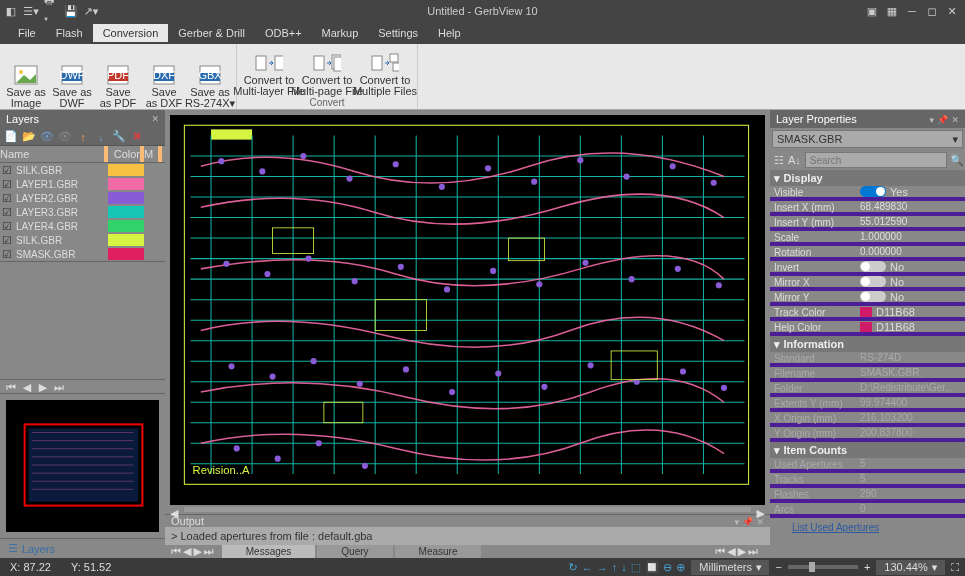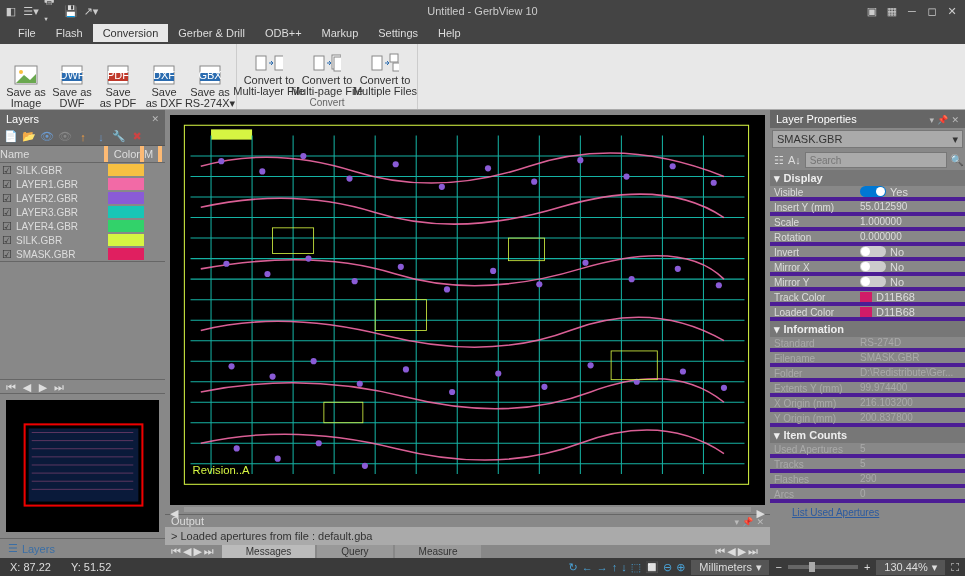--- a/index.html
+++ b/index.html
@@ -437,20 +437,24 @@
           <span>Display</span>
         </div>
         <div class="prop-row">
           <div class="prop-label ">Visible</div>
       <div class="prop-value ">
             <span class="toggle "></span>
             <span>Yes</span>
           </div>
         </div>
         <div class="prop-row">
+          <div class="prop-label ">Insert X (mm)</div>
+      <div class="prop-value ">68.489830</div>
+        </div>
+        <div class="prop-row">
           <div class="prop-label ">Insert Y (mm)</div>
       <div class="prop-value ">55.012590</div>
         </div>
         <div class="prop-row">
           <div class="prop-label ">Scale</div>
       <div class="prop-value ">1.000000</div>
         </div>
         <div class="prop-row">
           <div class="prop-label ">Rotation</div>
       <div class="prop-value ">0.000000</div>
@@ -477,21 +481,21 @@
           </div>
         </div>
         <div class="prop-row">
           <div class="prop-label ">Track Color</div>
       <div class="prop-value ">
             <span class="color-box" style="background:#D11B68"></span>
             <span>D11B68</span>
           </div>
         </div>
         <div class="prop-row">
-          <div class="prop-label ">Loaded Color</div>
+          <div class="prop-label ">Help Color</div>
       <div class="prop-value ">
             <span class="color-box" style="background:#D11B68"></span>
             <span>D11B68</span>
           </div>
         </div>
         <div class="prop-section-header">
           <span>▾</span>
           <span>Information</span>
         </div>
         <div class="prop-row">

